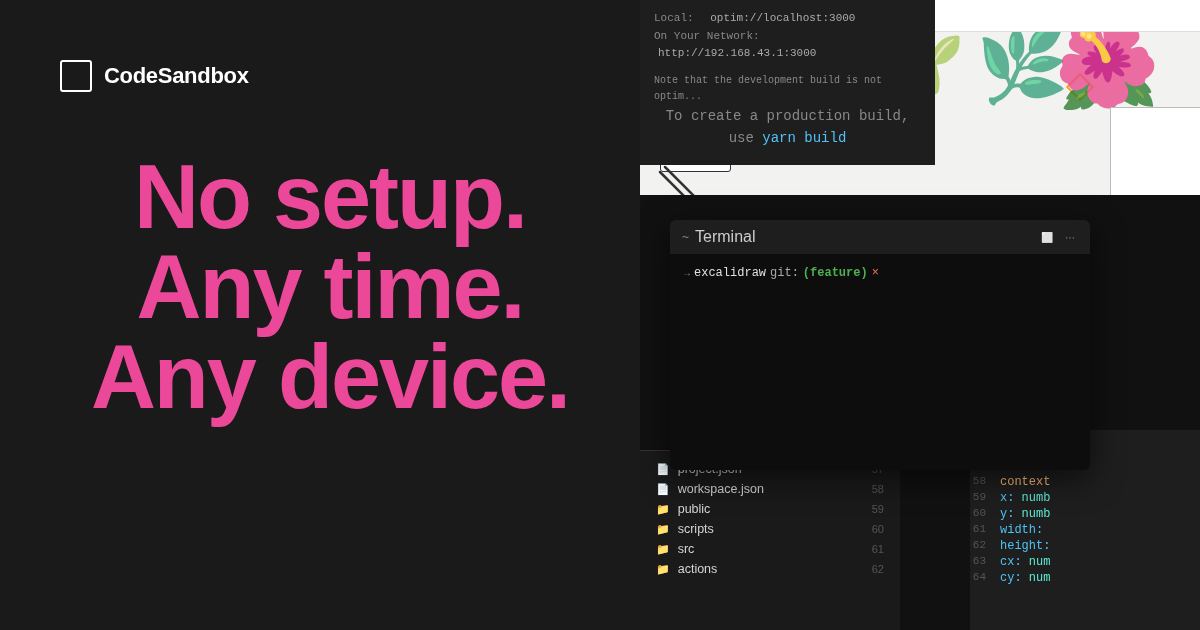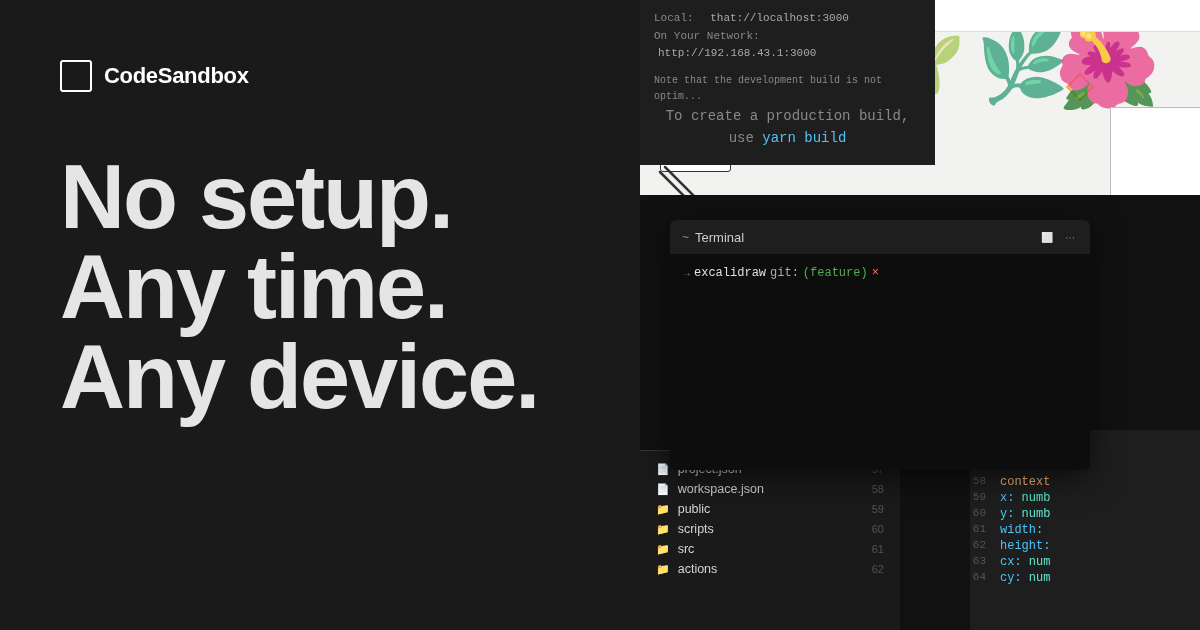--- a/index.html
+++ b/index.html
@@ -150,21 +150,21 @@
       align-items: center;
       gap: 6px;
     }
 
     .terminal-title-text .prompt {
       color: #888;
     }
 
     .terminal-title-text .name {
       color: #ccc;
-      font-size: 13px;
+      font-size: 16px;
     }
 
     .terminal-controls {
       display: flex;
       gap: 6px;
       margin-left: auto;
     }
 
     .terminal-ctrl-btn {
       width: 16px;
@@ -198,20 +198,21 @@
     .term-dir {
       color: #e0e0e0;
     }
 
     .term-git {
       color: #aaa;
     }
 
     .term-branch {
       color: #4CAF50;
+      font-weight: bold;
     }
 
     .term-x {
       color: #ff6b6b;
     }
 
     
     .file-explorer {
       position: absolute;
       bottom: 0;
@@ -312,34 +313,34 @@
 
   </style>
 </head>
 <body>
 
 <div class="left-panel">
   <div class="logo-area">
     <div class="logo-box"></div>
     <span class="logo-text">CodeSandbox</span>
   </div>
-  <div class="hero-text" style="color: #e5e5e5;">
+  <div class="hero-text" style="color: #ec4899; text-align: center;">
     <div>No setup.</div>
     <div>Any time.</div>
     <div>Any device.</div>
   </div>
 </div>
 
 <div class="right-panel">
 
   <div class="devserver-absolute">
     <div class="devserver-text">
       <div>
         <span class="label">Local:</span>
-        <span style="margin-left:10px;">that://localhost:3000</span>
+        <span style="margin-left:10px;">optim://localhost:3000</span>
       </div>
       <div>
         <span class="label">On Your Network:</span>
         <span style="margin-left:4px;">http://192.168.43.1:3000</span>
       </div>
       <div class="note" style="margin-top:10px; color:#888; font-size:10px;">
         <span>Note that the development build is not optim...</span>
       </div>
       <div style="color:#888; font-size:14px;text-align:center;">
         <span>To create a production build, use </span>

